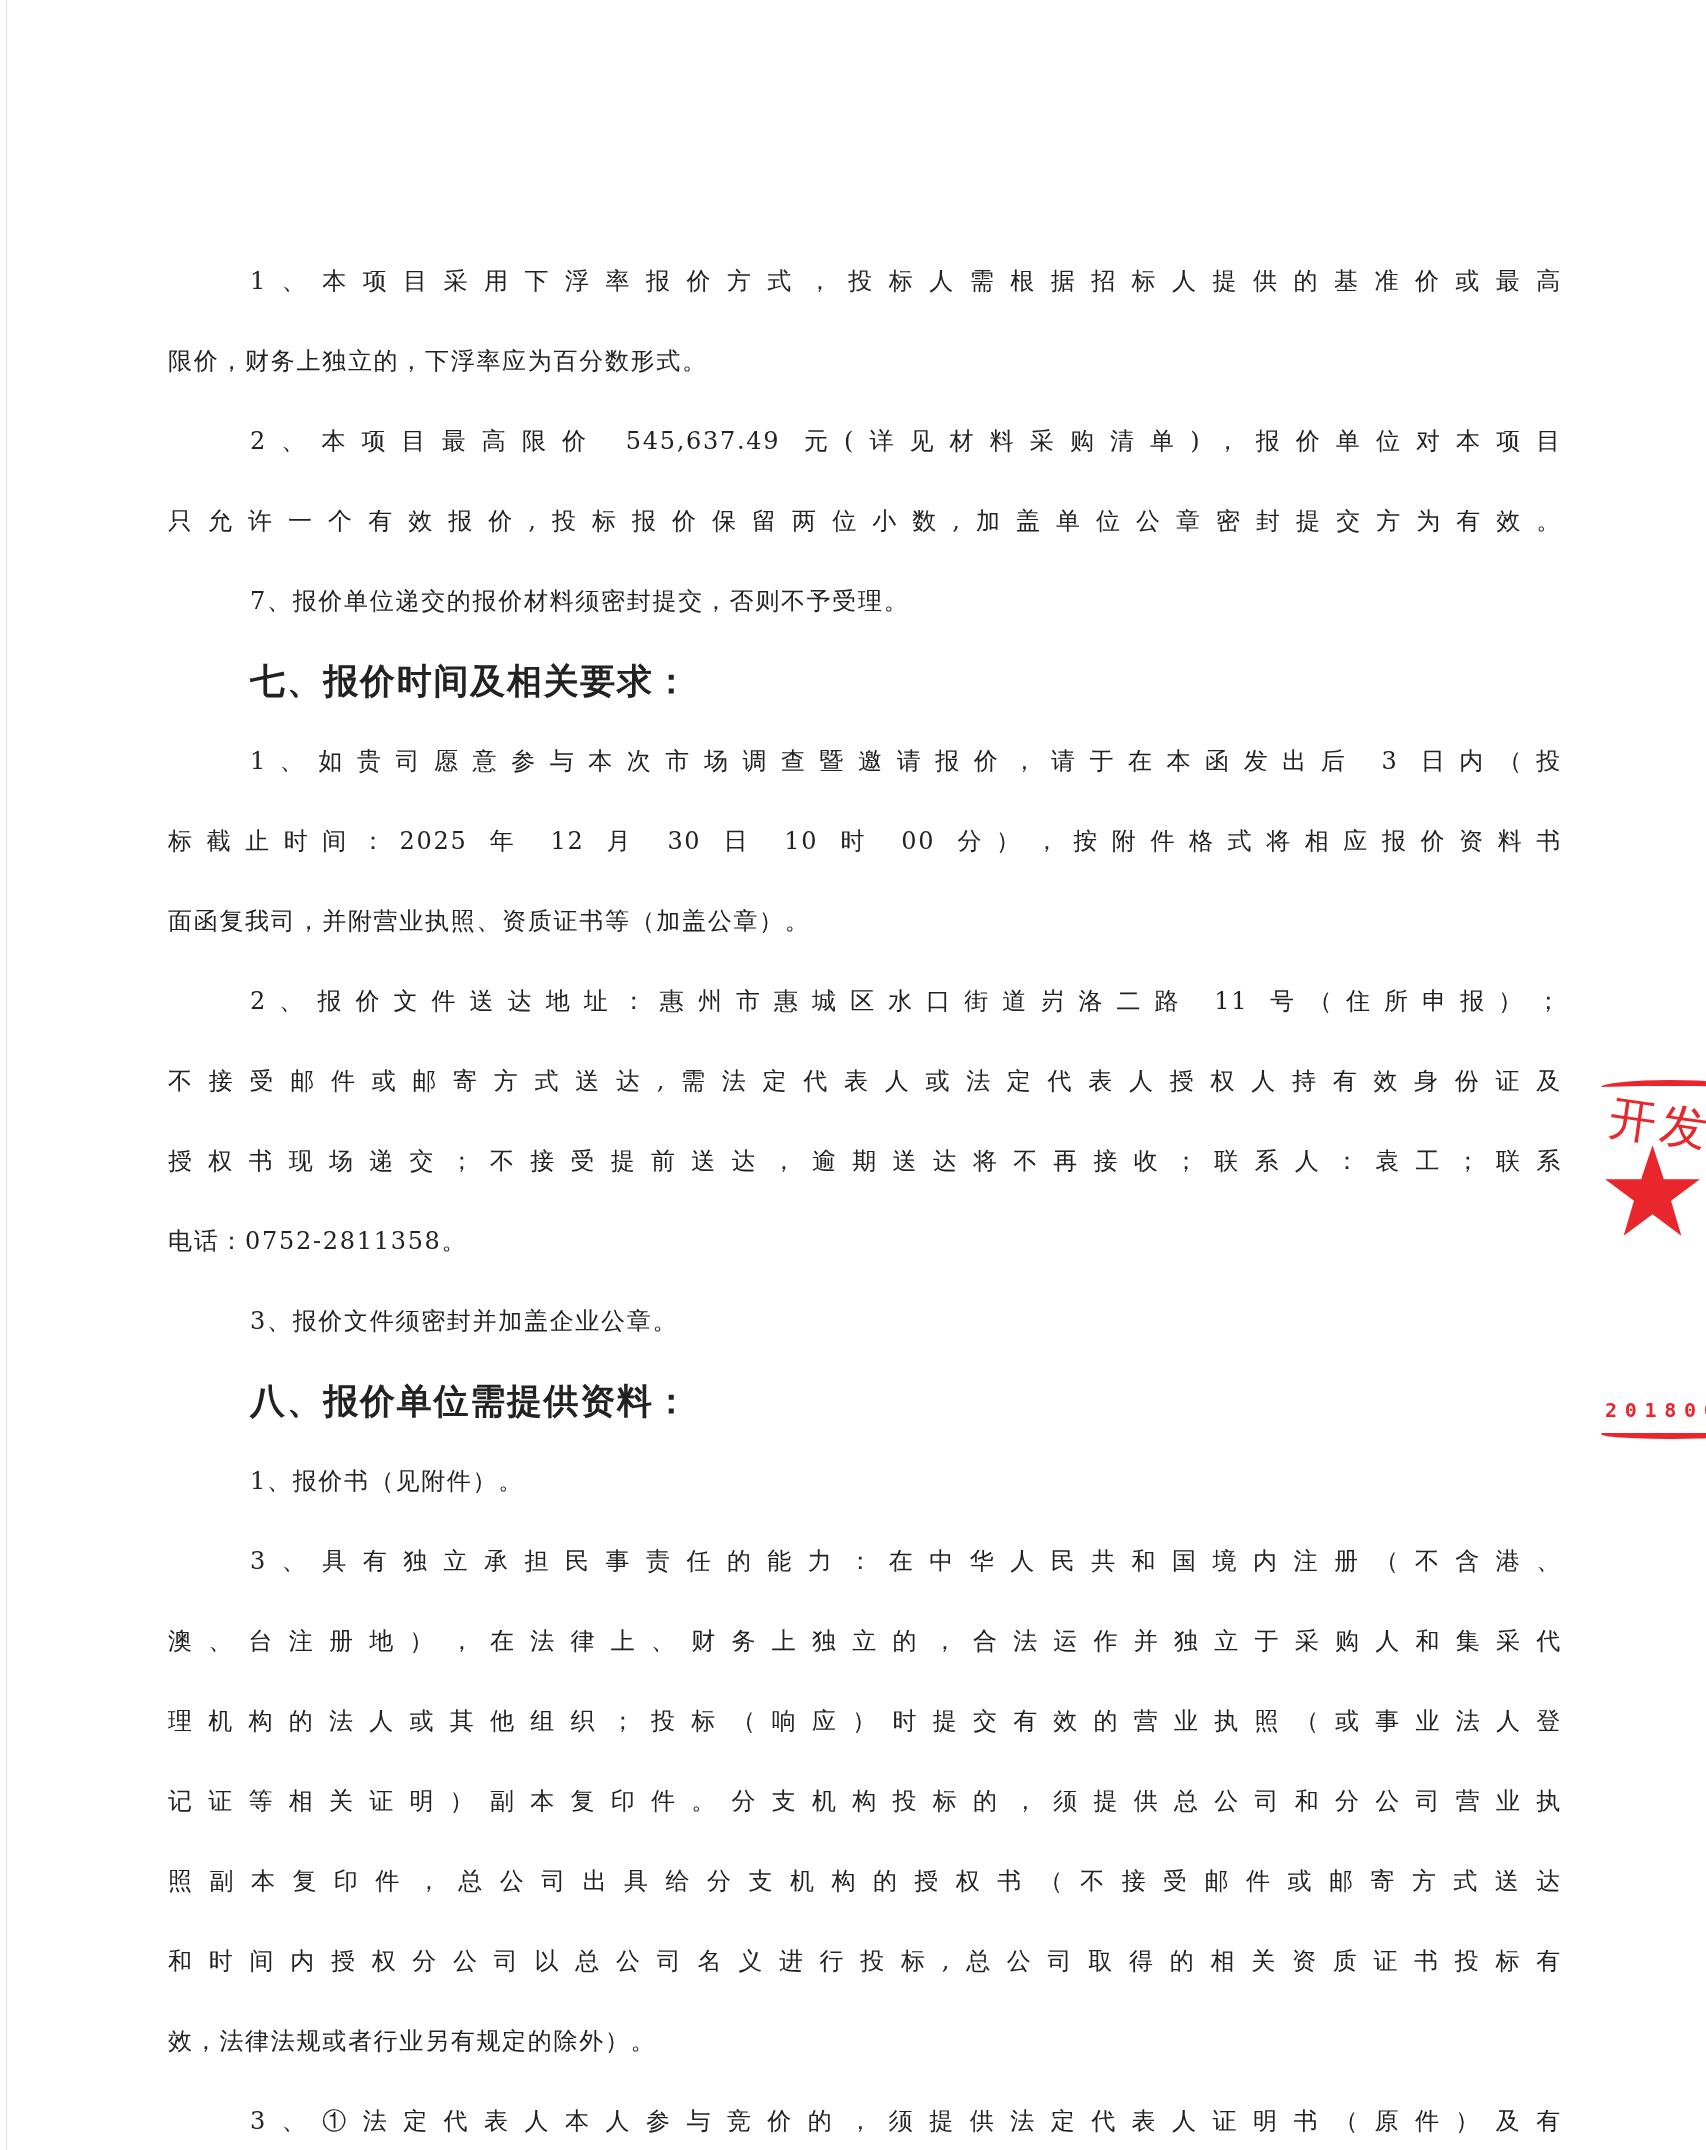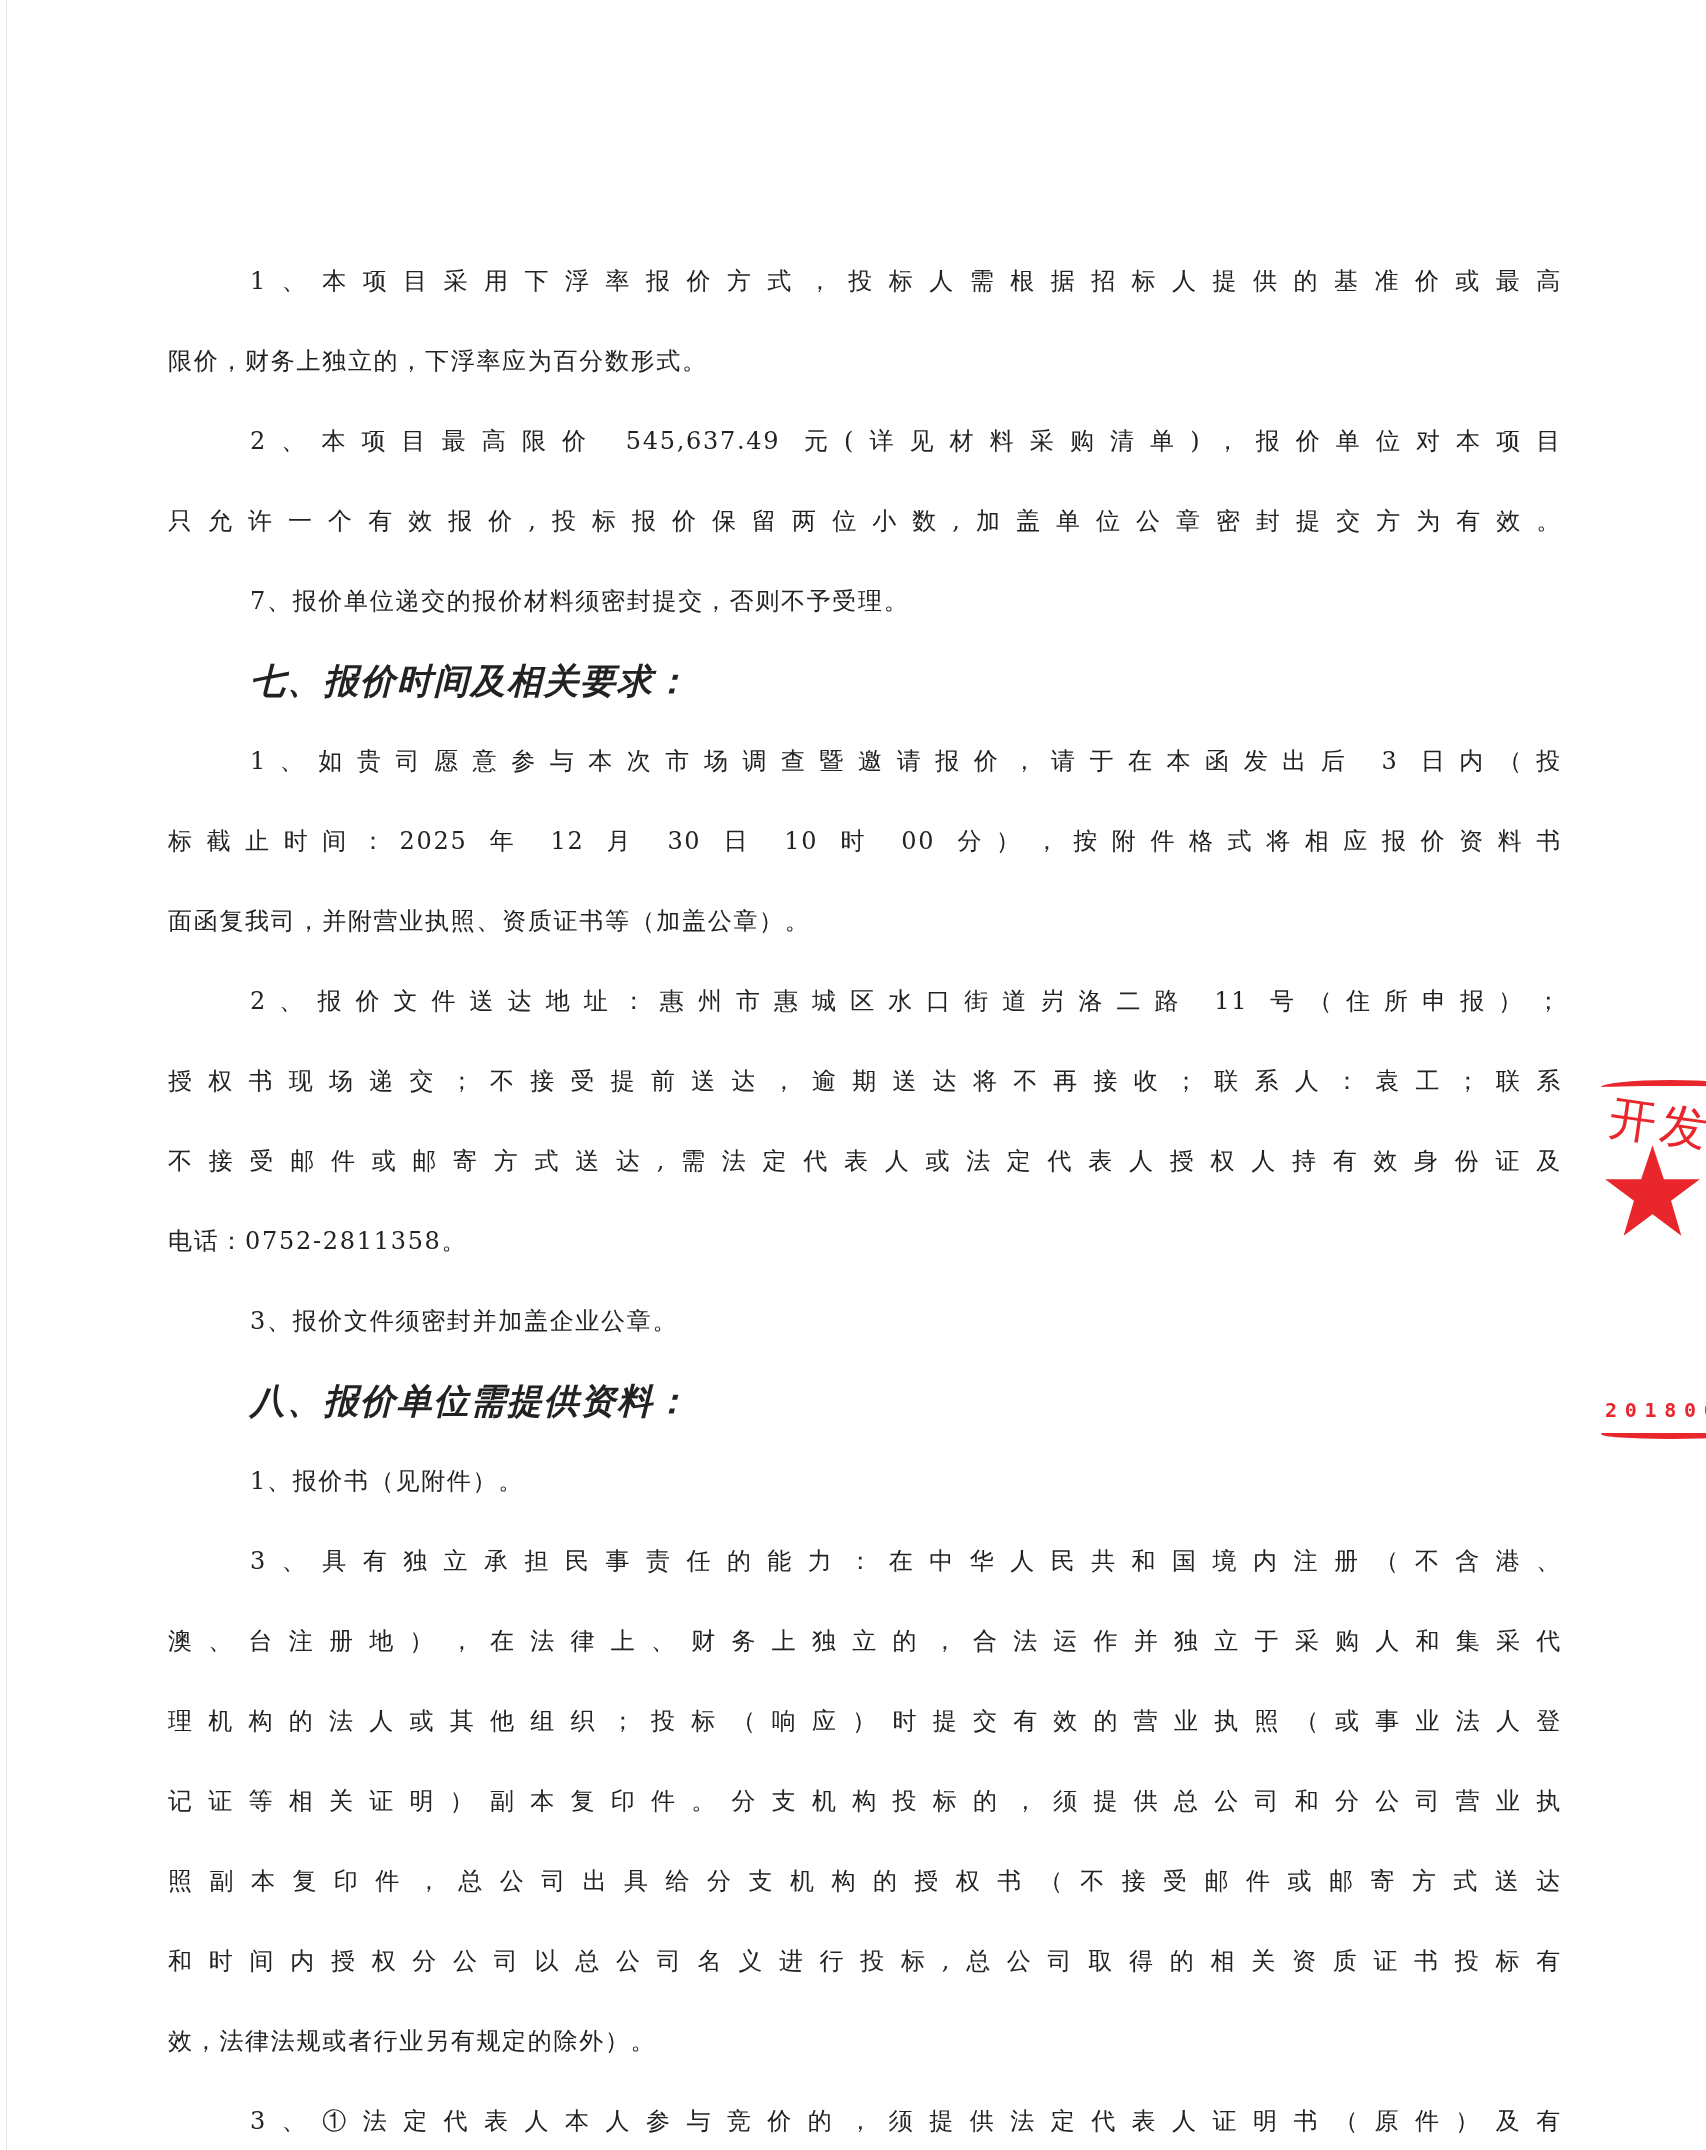--- a/index.html
+++ b/index.html
@@ -44,21 +44,20 @@
   }
   .indent {
     padding-left: 82px;
   }
   .heading {
     font-family: "DejaVu Sans", "Liberation Sans", sans-serif;
     font-weight: bold;
     font-size: 35px;
     text-align-last: left;
     padding-left: 82px;
-    font-style: italic;
   }
   .seal {
     position: absolute;
     left: 1592px;
     top: 1050px;
     width: 138px;
     height: 379px;
   }
   .seal-text-top {
     position: absolute;
@@ -111,22 +110,22 @@
 
   <div class="line indent last">7、报价单位递交的报价材料须密封提交，否则不予受理。</div>
 
   <div class="line heading">七、报价时间及相关要求：</div>
 
   <div class="line indent">1、如贵司愿意参与本次市场调查暨邀请报价，请于在本函发出后 3 日内（投</div>
   <div class="line">标截止时间：2025 年 12 月 30 日 10 时 00 分），按附件格式将相应报价资料书</div>
   <div class="line last">面函复我司，并附营业执照、资质证书等（加盖公章）。</div>
 
   <div class="line indent">2、报价文件送达地址：惠州市惠城区水口街道岃洛二路 11 号（住所申报）；</div>
+  <div class="line">不接受邮件或邮寄方式送达,需法定代表人或法定代表人授权人持有效身份证及</div>
   <div class="line">授权书现场递交；不接受提前送达，逾期送达将不再接收；联系人：袁工；联系</div>
-  <div class="line">不接受邮件或邮寄方式送达,需法定代表人或法定代表人授权人持有效身份证及</div>
   <div class="line last">电话：0752-2811358。</div>
 
   <div class="line indent last">3、报价文件须密封并加盖企业公章。</div>
 
   <div class="line heading">八、报价单位需提供资料：</div>
 
   <div class="line indent last">1、报价书（见附件）。</div>
 
   <div class="line indent">3、具有独立承担民事责任的能力：在中华人民共和国境内注册（不含港、</div>
   <div class="line">澳、台注册地），在法律上、财务上独立的，合法运作并独立于采购人和集采代</div>

